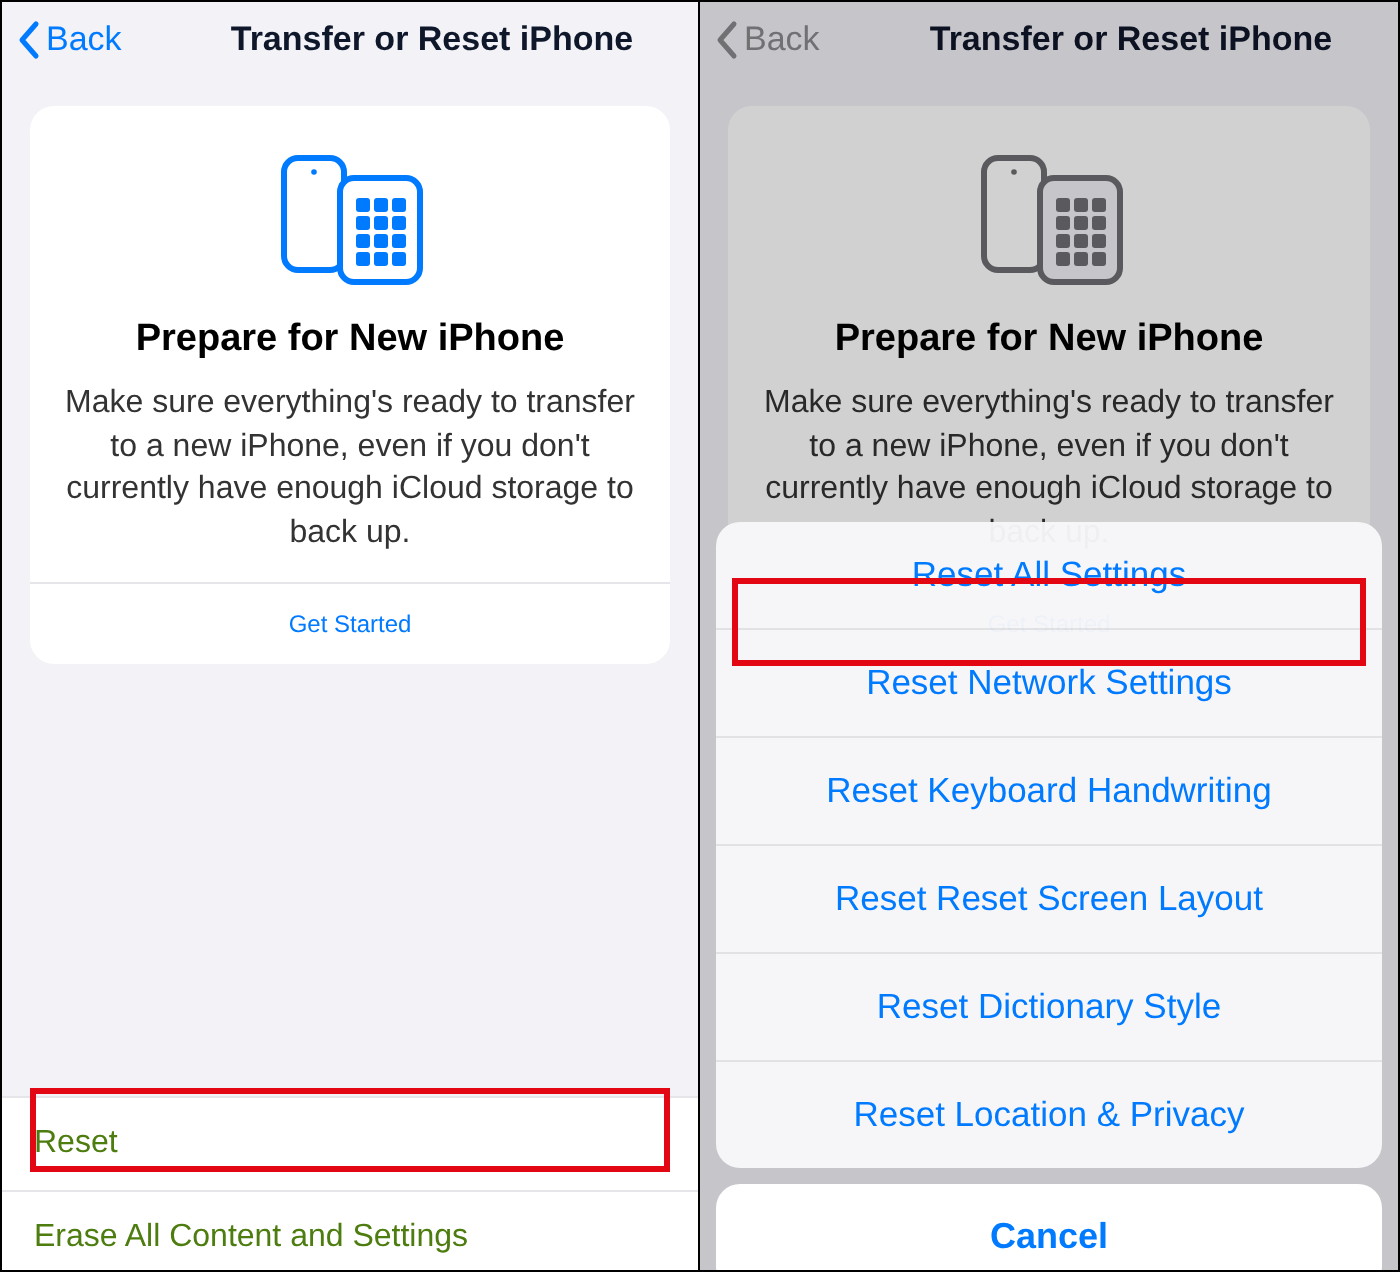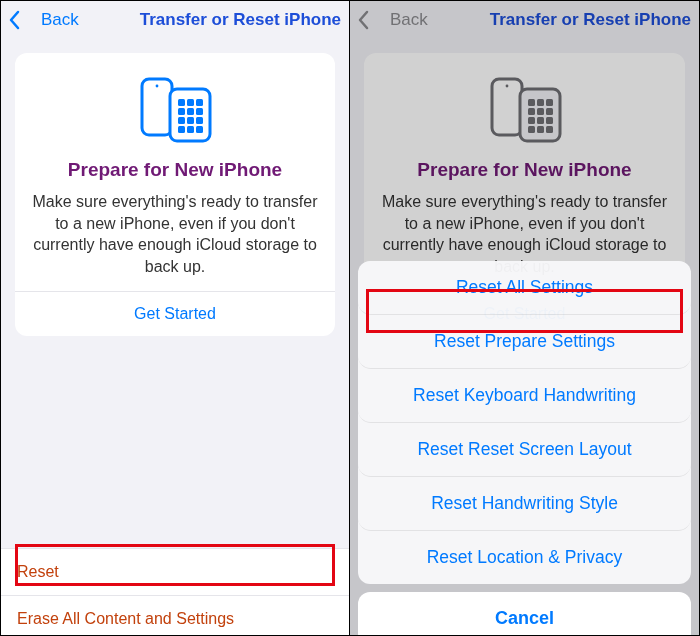--- a/index.html
+++ b/index.html
@@ -24,82 +24,82 @@
   .nav {
     height: 38px;
     display: flex;
     align-items: center;
     padding: 0 8px;
     background: #f2f2f7;
   }
   .nav .back {
     display: flex;
     align-items: center;
-    gap: 20px;
+    gap: 2px;
     color: #007aff;
     font-size: 17px;
     width: 68px;
   }
   .nav .back.dim { color: #8a8a8e; }
   .nav .chev svg { display: block; }
   .nav .title {
     flex: 1;
-    text-align: right;
+    text-align: center;
     font-weight: 600;
     font-size: 17px;
-    color: #1d4ed8;
+    color: #0f172a;
     margin-left: 14px;
   }
 
   
   .card {
     margin: 14px 14px 0 14px;
     background: #fff;
     border-radius: 12px;
     padding: 16px 14px 0 14px;
     text-align: center;
   }
   .card .icon {
     display: flex;
     justify-content: center;
     margin: 6px 0 14px 0;
   }
   .card h2 {
     font-size: 19px;
     font-weight: 600;
-    color: #701a75;
+    color: #000000;
     margin-bottom: 10px;
   }
   .card p {
     font-size: 16px;
     color: #333;
     line-height: 1.35;
     margin: 0 2px 14px 2px;
   }
   .card .divider {
     height: 1px;
     background: #e5e5ea;
     margin: 0 -14px;
   }
   .card .getstarted {
     color: #007aff;
-    font-size: 16px;
+    font-size: 12px;
     padding: 13px 0;
   }
 
   
   .bottom-list {
     position: absolute;
     left: 0; right: 0; bottom: -8px;
     background: #fff;
     border-top: 0;
   }
   .bottom-list .row {
     font-size: 16px;
-    color: #c2410c;
+    color: #4d7c0f;
     padding: 14px 16px;
     border-bottom: 1px solid #e5e5ea;
     background: #fff;
   }
   .bottom-list .row:first-child { border-top: 1px solid #e5e5ea; }
 
   
   .hl-reset {
     position: absolute;
     left: 14px; width: 320px; top: 543px; height: 42px;
@@ -128,21 +128,20 @@
     border-radius: 12px;
     overflow: hidden;
     margin-bottom: 8px;
   }
   .sheet-item {
     text-align: center;
     color: #007aff;
     font-size: 17.5px;
     padding: 16px 4px;
     border-bottom: 1px solid rgba(0,0,0,0.08);
-    border-radius: 13px;
   }
   .sheet-item:last-child { border-bottom: none; }
   .sheet-cancel {
     background: #fff;
     border-radius: 12px;
     text-align: center;
     color: #007aff;
     font-size: 18px;
     font-weight: 600;
     padding: 16px 4px;
@@ -241,23 +240,23 @@
     <p>Make sure everything's ready to transfer to a new iPhone, even if you don't currently have enough iCloud storage to back up.</p>
     <div class="divider"></div>
     <div class="getstarted">Get Started</div>
   </div>
 
   <div class="dim-overlay"></div>
 
   <div class="sheet">
     <div class="sheet-group">
       <div class="sheet-item">Reset All Settings</div>
-      <div class="sheet-item">Reset Prepare Settings</div>
+      <div class="sheet-item">Reset Network Settings</div>
       <div class="sheet-item">Reset Keyboard Handwriting</div>
       <div class="sheet-item">Reset Reset Screen Layout</div>
-      <div class="sheet-item">Reset Handwriting Style</div>
+      <div class="sheet-item">Reset Dictionary Style</div>
       <div class="sheet-item">Reset Location &amp; Privacy</div>
     </div>
     <div class="sheet-cancel">Cancel</div>
   </div>
 
   <div class="hl-resetall" style="left:16px; right:16px; top:288px; height:44px;"></div>
 </div>
 
 </body></html>

